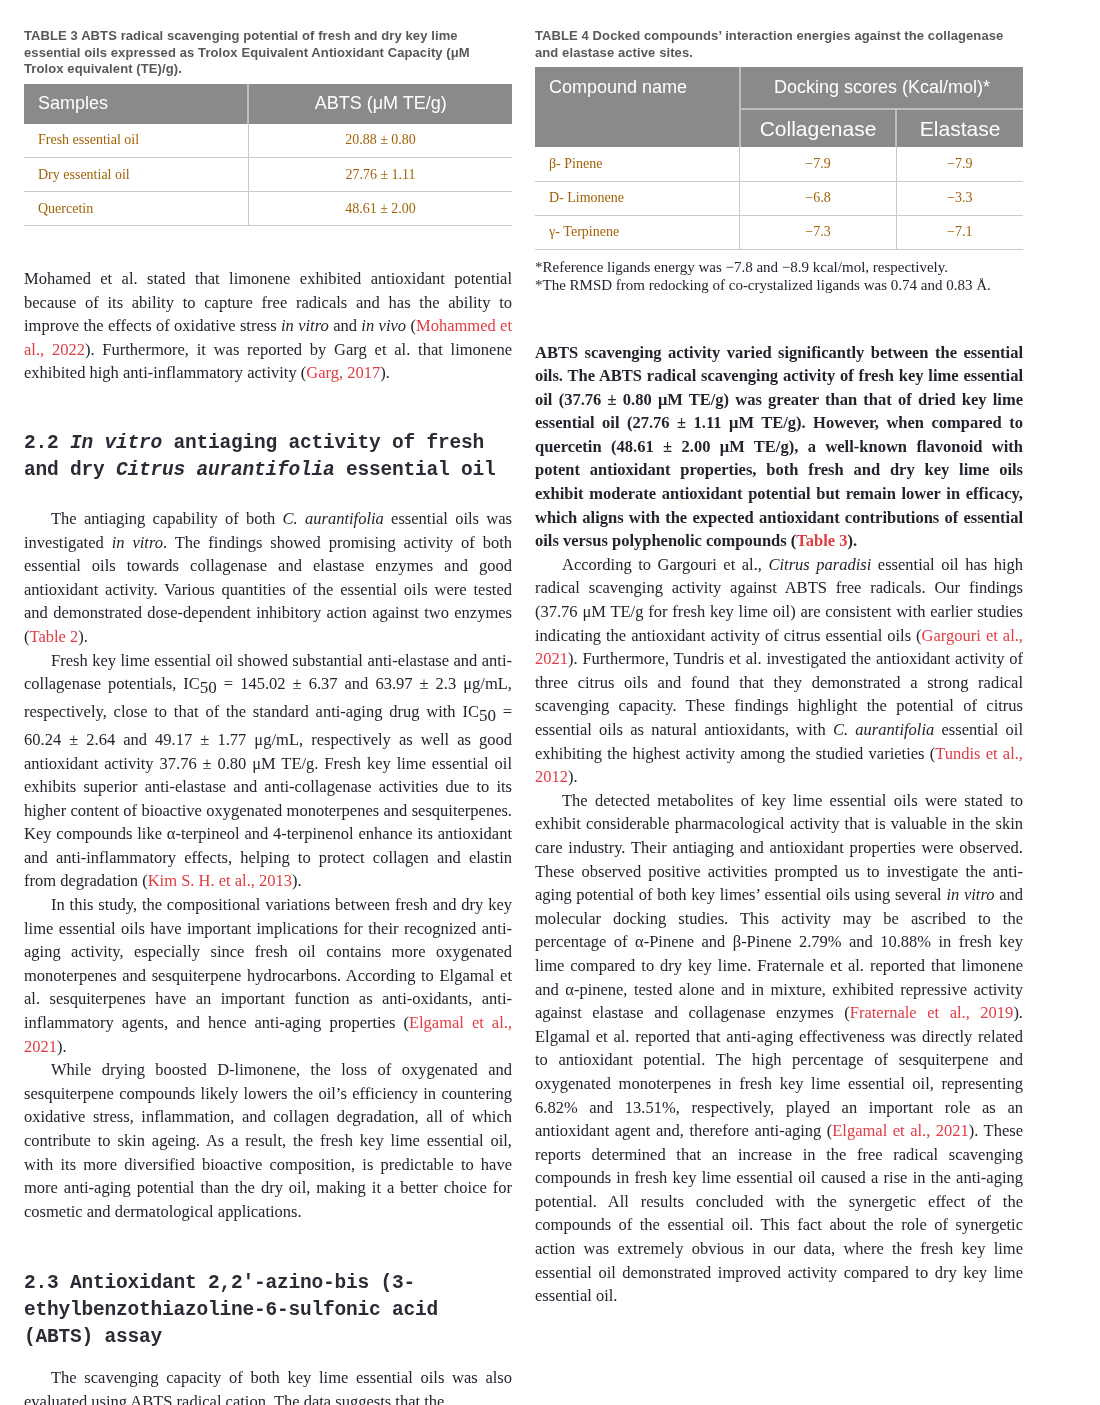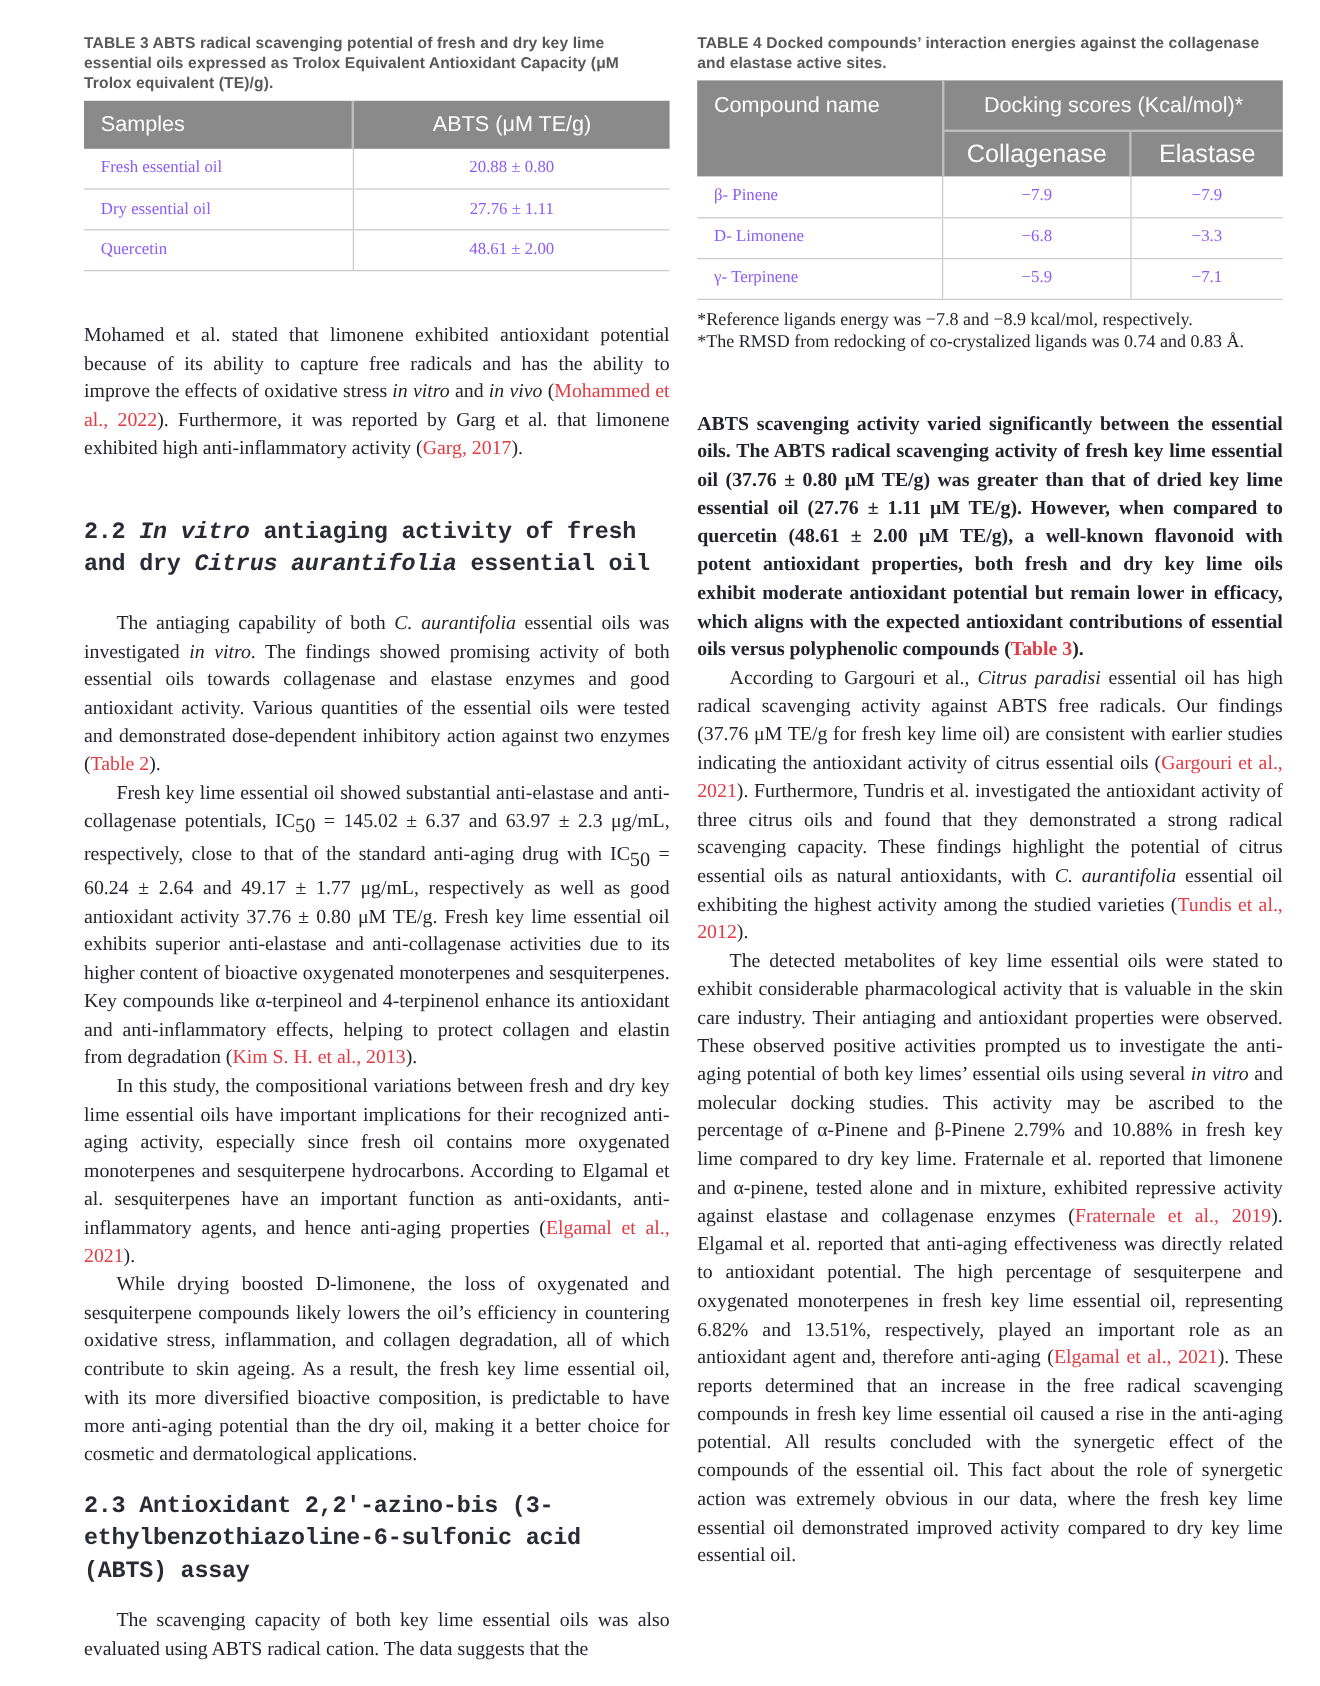--- a/index.html
+++ b/index.html
@@ -1,18 +1,18 @@
 <!DOCTYPE html>
 <html><head>
 <meta charset="utf-8">
 <style>
   * { margin:0; padding:0; box-sizing:border-box; }
   html,body { width:1100px; height:1405px; background:#ffffff; }
   body { font-family:"Liberation Serif", serif; color:#23232e; }
-  .page { position:relative; width:1100px; height:1405px; overflow:hidden; padding:28px 43px 0 70px; }
+  .page { position:relative; width:1100px; height:1405px; overflow:hidden; padding:28px 43px 0 24px; }
   .cols { display:flex; gap:23px; }
   .col { width:488px; flex:0 0 488px; }
 
   
   .caption {
     font-family:"Liberation Sans", sans-serif;
     font-weight:bold; font-size:13px; line-height:16.5px;
     color:#585858; letter-spacing:0.1px; margin-bottom:6px;
   }
 
@@ -25,21 +25,21 @@
   }
   .t3 thead th { height:40px; }
   .t4 th.rowhead { height:42px; vertical-align:top; padding-top:10px; }
   .t4 th.group   { height:42px; }
   .t4 tr.subrow th { height:38px; font-size:21px; }
   th.th-left { text-align:left; padding-left:14px; }
   th.th-center { text-align:center; }
   .sep-l { border-left:2px solid #bdbdbd; }
   .sep-t { border-top:2px solid #bdbdbd; }
   tbody td {
-    font-family:"Liberation Serif", serif; font-size:14px; color:#8b5cf6;
+    font-family:"Liberation Serif", serif; font-size:14px; color:#a16207;
     height:34px; border-bottom:1px solid #c9c9c9;
   }
   tbody td + td { border-left:1px solid #c9c9c9; }
   td.td-left { text-align:left; padding-left:14px; }
   td.td-center { text-align:center; }
 
   .footnotes { margin-top:8px; }
   .footnote { font-size:15px; line-height:18px; color:#23232e; }
 
   
@@ -52,21 +52,21 @@
   .seg-cite { color:#e13b43; }
   sub.seg-sub { font-size:17px; }
 
   
   .heading {
     font-family:Liberation Mono, monospace; font-weight:bold;
     font-size:19.5px; line-height:27px; color:#2b2b36;
     letter-spacing:-0.2px; text-align:left;
   }
   #h22 { margin-top:45px; margin-bottom:23px; }
-  #h23 { margin-top:19px; margin-bottom:15px; }
+  #h23 { margin-top:47px; margin-bottom:15px; }
 
   
   #p1  { margin-top:41px; }
   #rp1 { margin-top:47px;font-weight:bold; }
   #p6  { margin-top:0; }
 </style>
 </head>
 <body>
 
 <div class="page">
@@ -143,21 +143,21 @@
             <td class="td-center">−7.9</td>
             <td class="td-center">−7.9</td>
           </tr>
           <tr>
             <td class="td-left">D- Limonene</td>
             <td class="td-center">−6.8</td>
             <td class="td-center">−3.3</td>
           </tr>
           <tr>
             <td class="td-left">γ- Terpinene</td>
-            <td class="td-center">−5.9</td>
+            <td class="td-center">−7.3</td>
             <td class="td-center">−7.1</td>
           </tr>
         </tbody>
       </table>
 
       <div class="footnotes">
         <div class="footnote">*Reference ligands energy was −7.8 and −8.9 kcal/mol, respectively.</div>
         <div class="footnote">*The RMSD from redocking of co-crystalized ligands was 0.74 and 0.83 Å.</div>
       </div>
 

